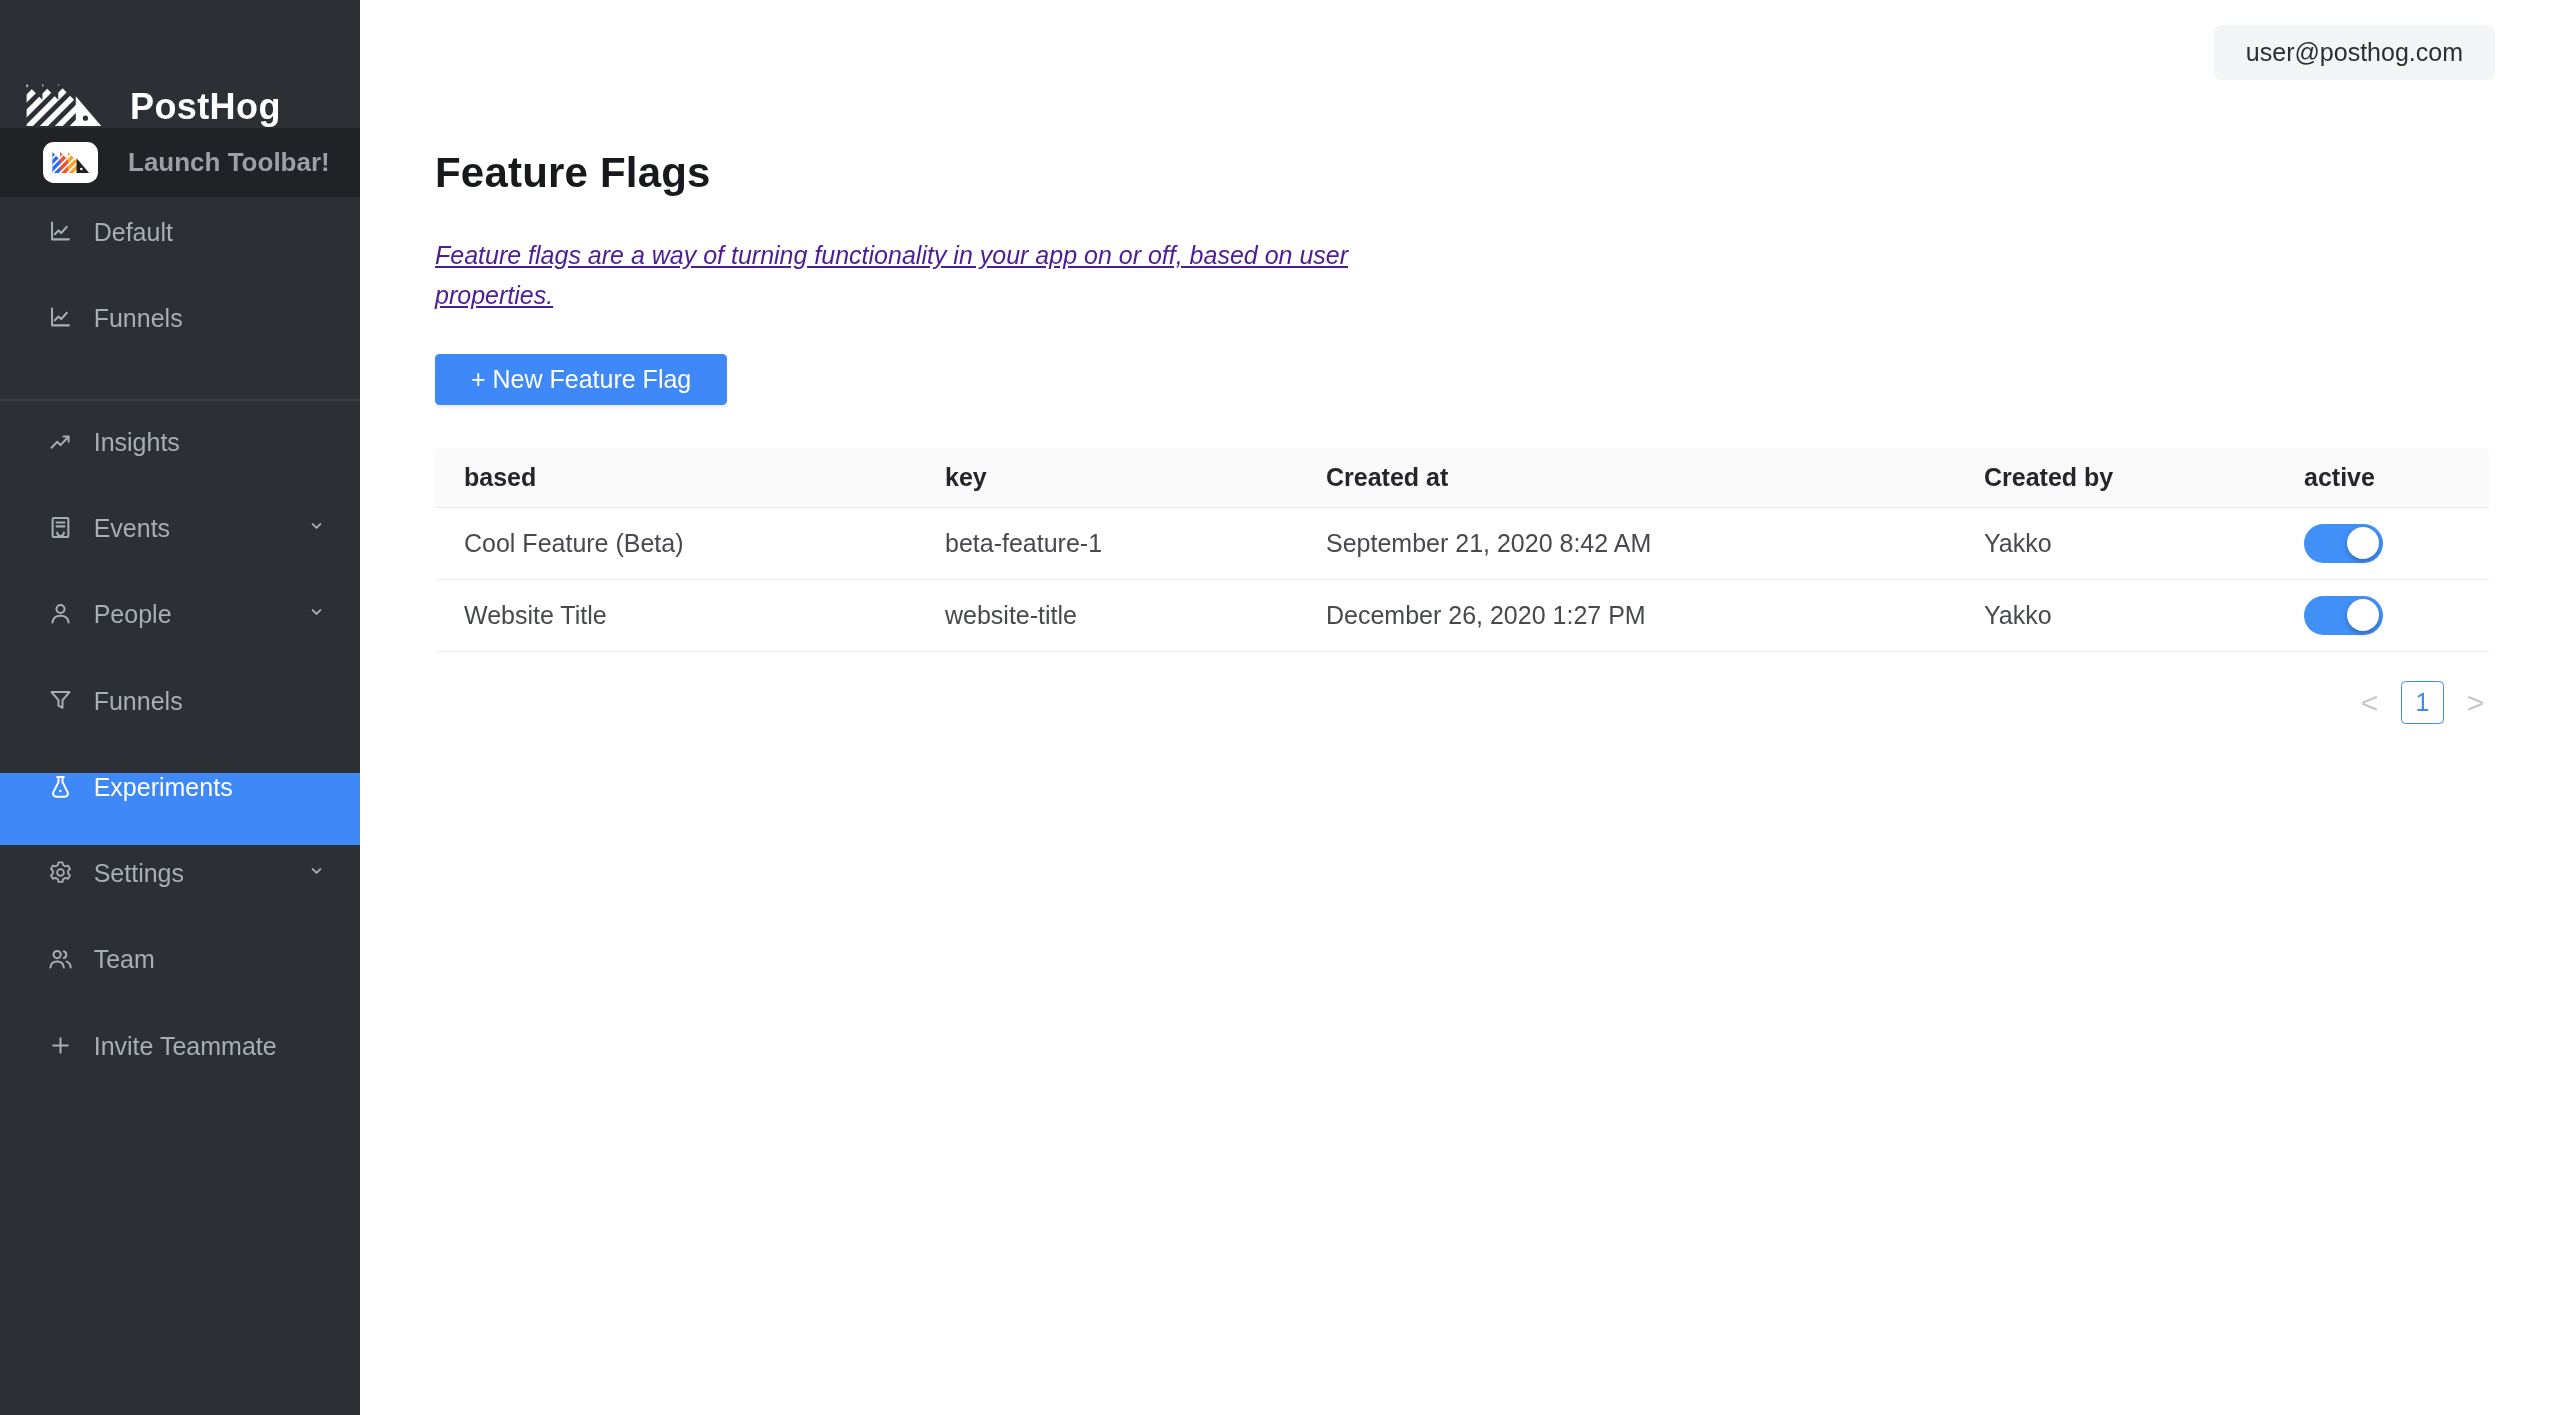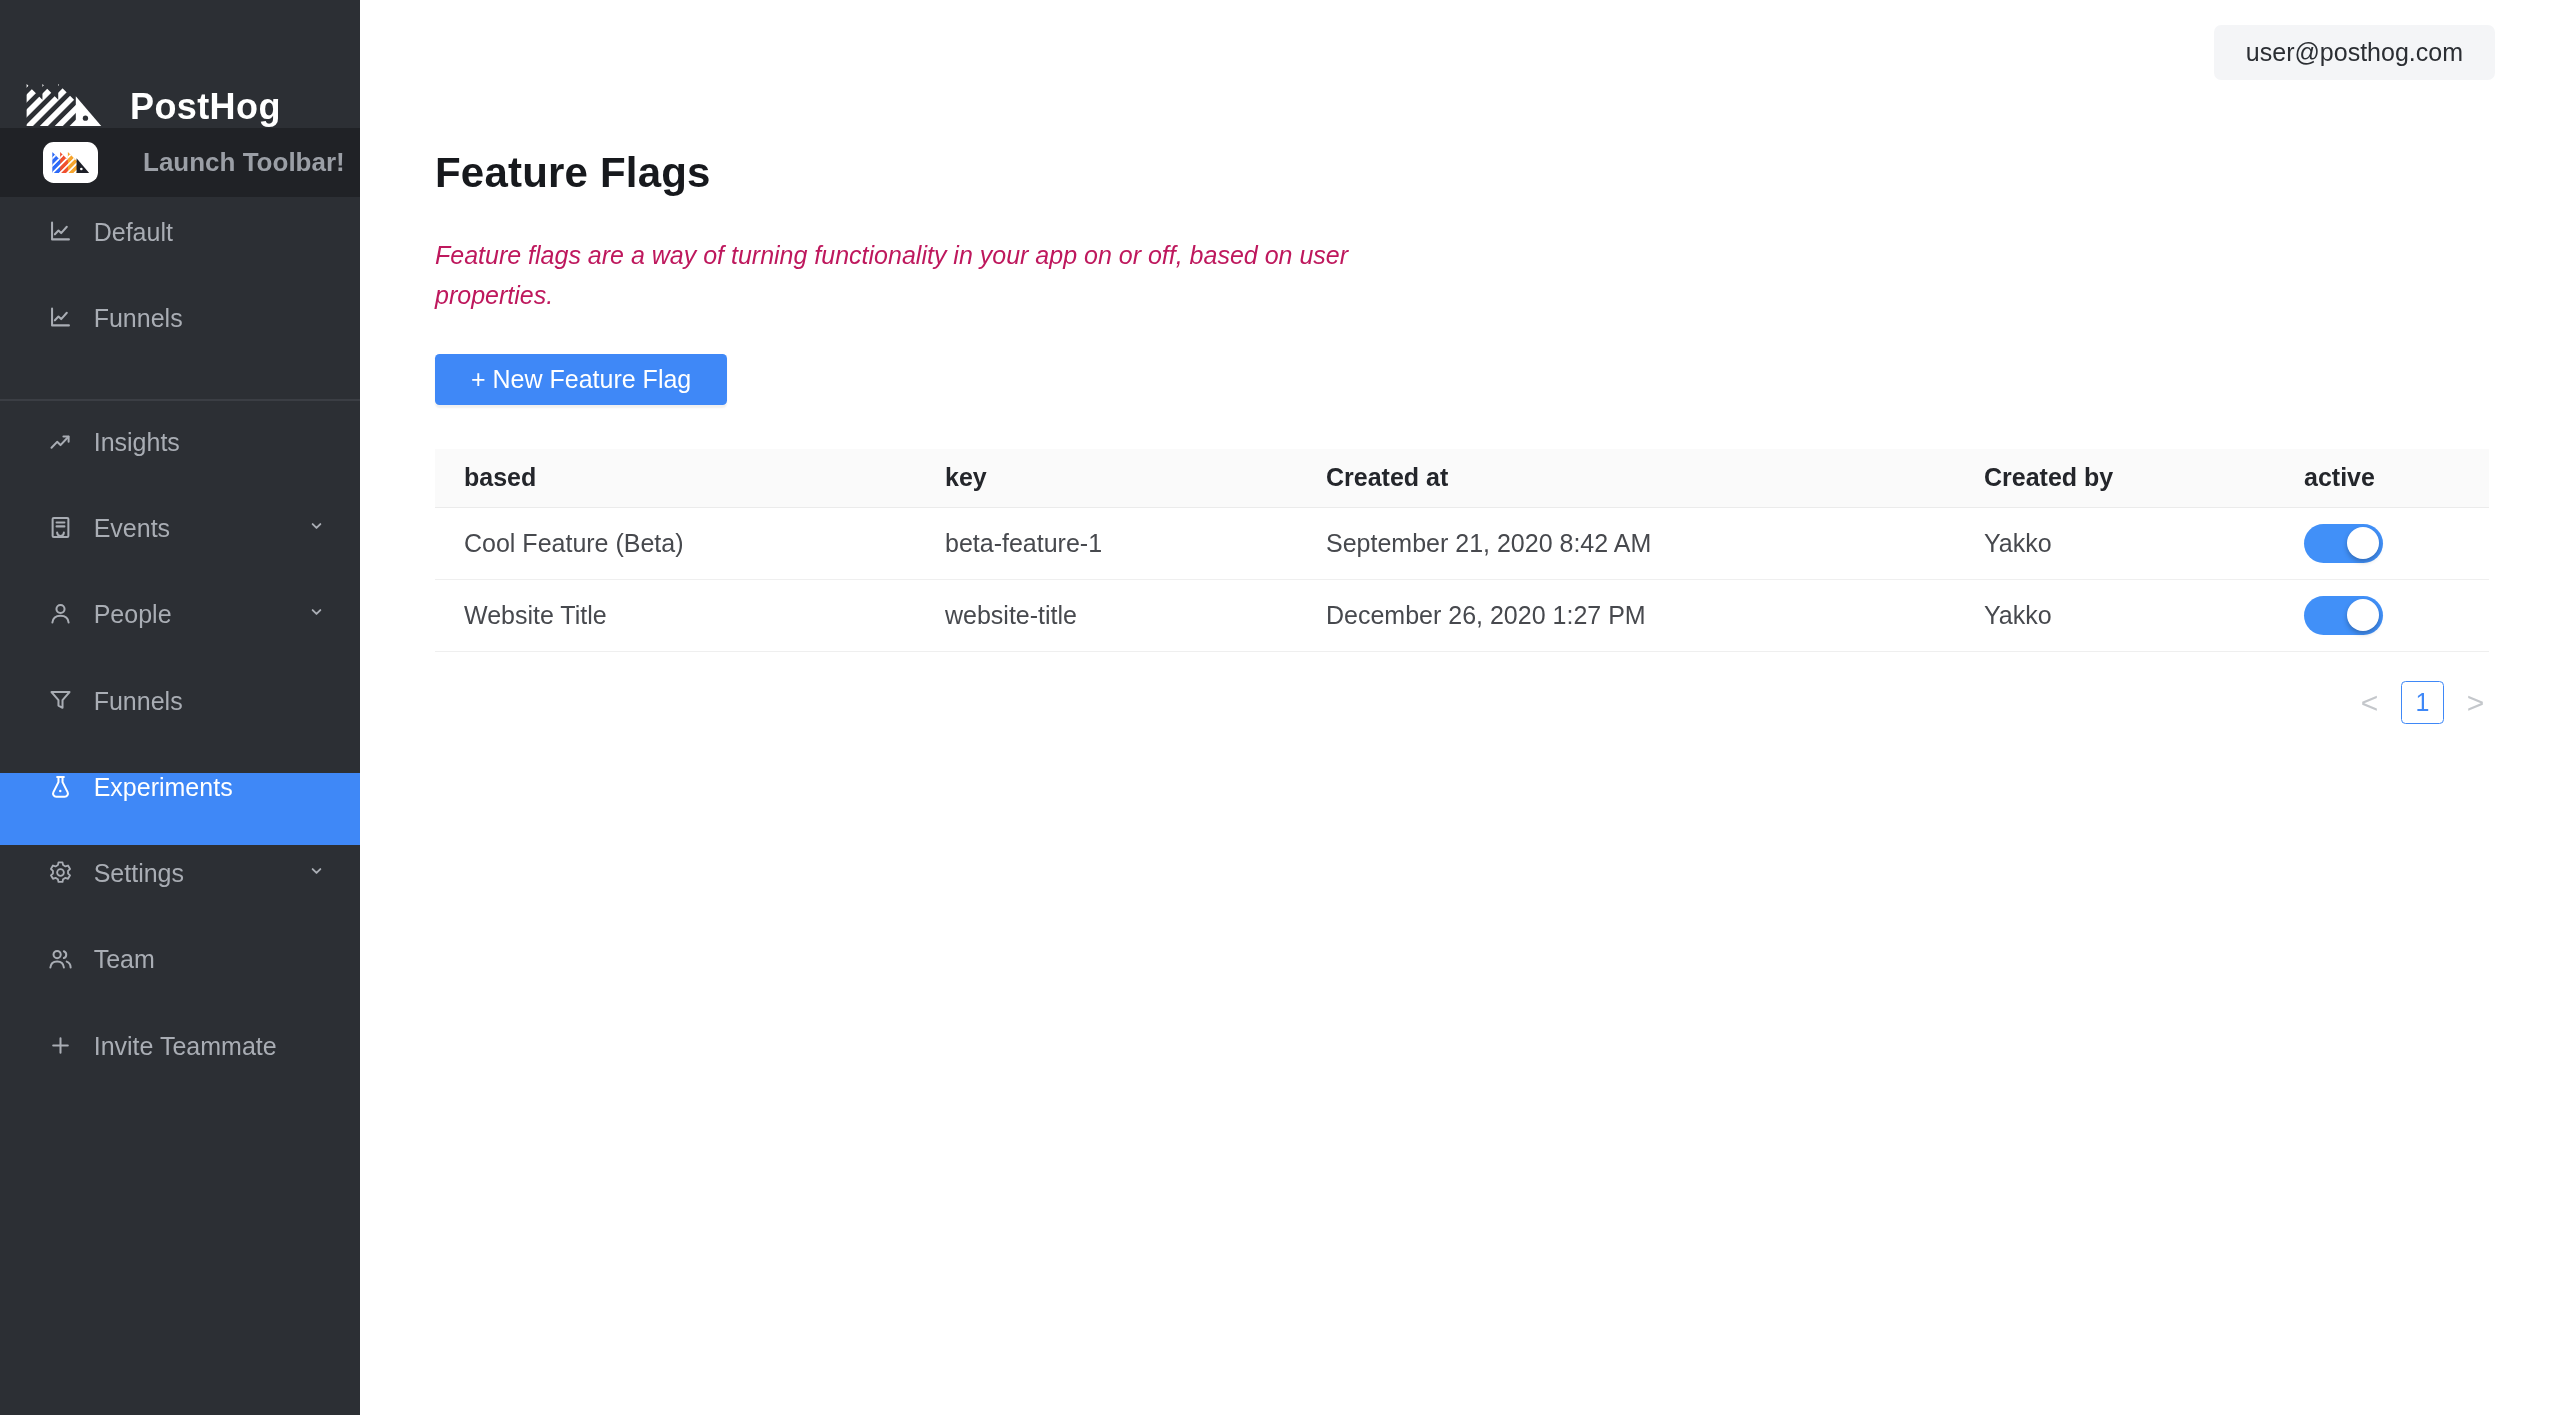--- a/index.html
+++ b/index.html
@@ -23,21 +23,21 @@
     display:flex; align-items:flex-end;
     padding-left:24px; gap:27px;
   }
   .logo-mark { width:79px; height:46px; display:block; }
   .brand-name { font-size:36px; font-weight:700; color:#ffffff; letter-spacing:0.4px; }
 
   .toolbar-row {
     height:69px; flex:0 0 69px;
     background:#202226;
     display:flex; align-items:center;
-    padding-left:43px; gap:45px; cursor:pointer;text-align:right;
+    padding-left:43px; gap:30px; cursor:pointer;text-align:right;
   }
   .toolbar-badge {
     width:55px; height:41px; background:#ffffff; border-radius:10.7px;
     display:flex; align-items:center; justify-content:center;
   }
   .toolbar-badge svg { width:39px; height:23px; display:block; }
   .toolbar-label { font-size:26px; font-weight:700; color:#9b9fa6; }
 
   .menu { padding-top:20.6px; }
   .menu-item {
@@ -57,22 +57,22 @@
   .email-badge {
     position:absolute; top:25px; right:81px; height:55px;
     padding:0 32px; background:#f4f5f7; border-radius:7.2px;
     display:flex; align-items:center;
     font-size:25px; color:#2b2e33; cursor:pointer;
   }
 
   .content { padding:149px 87px 0 75px; }
   .page-title { margin:0; font-size:42px; font-weight:700; color:#17191d; letter-spacing:0.2px; }
   .page-desc {
-    margin:38px 0 0 0; font-style:italic; font-size:25px; color:#be185d;
-    line-height:40px; max-width:984px;
+    margin:38px 0 0 0; font-style:italic; font-size:25px; color:#4c1d95;
+    line-height:40px; max-width:984px;text-decoration:underline;
   }
   .new-flag-btn {
     margin-top:39px; height:51px; padding:0 36px;
     background:#3f88f7; color:#ffffff; font-size:25px;
     font-family:"Liberation Sans", sans-serif;
     border:none; border-radius:4.5px; cursor:pointer;
     box-shadow:0 2.7px 1.8px rgba(0,0,0,0.06);
     display:inline-flex; align-items:center;
   }
 

